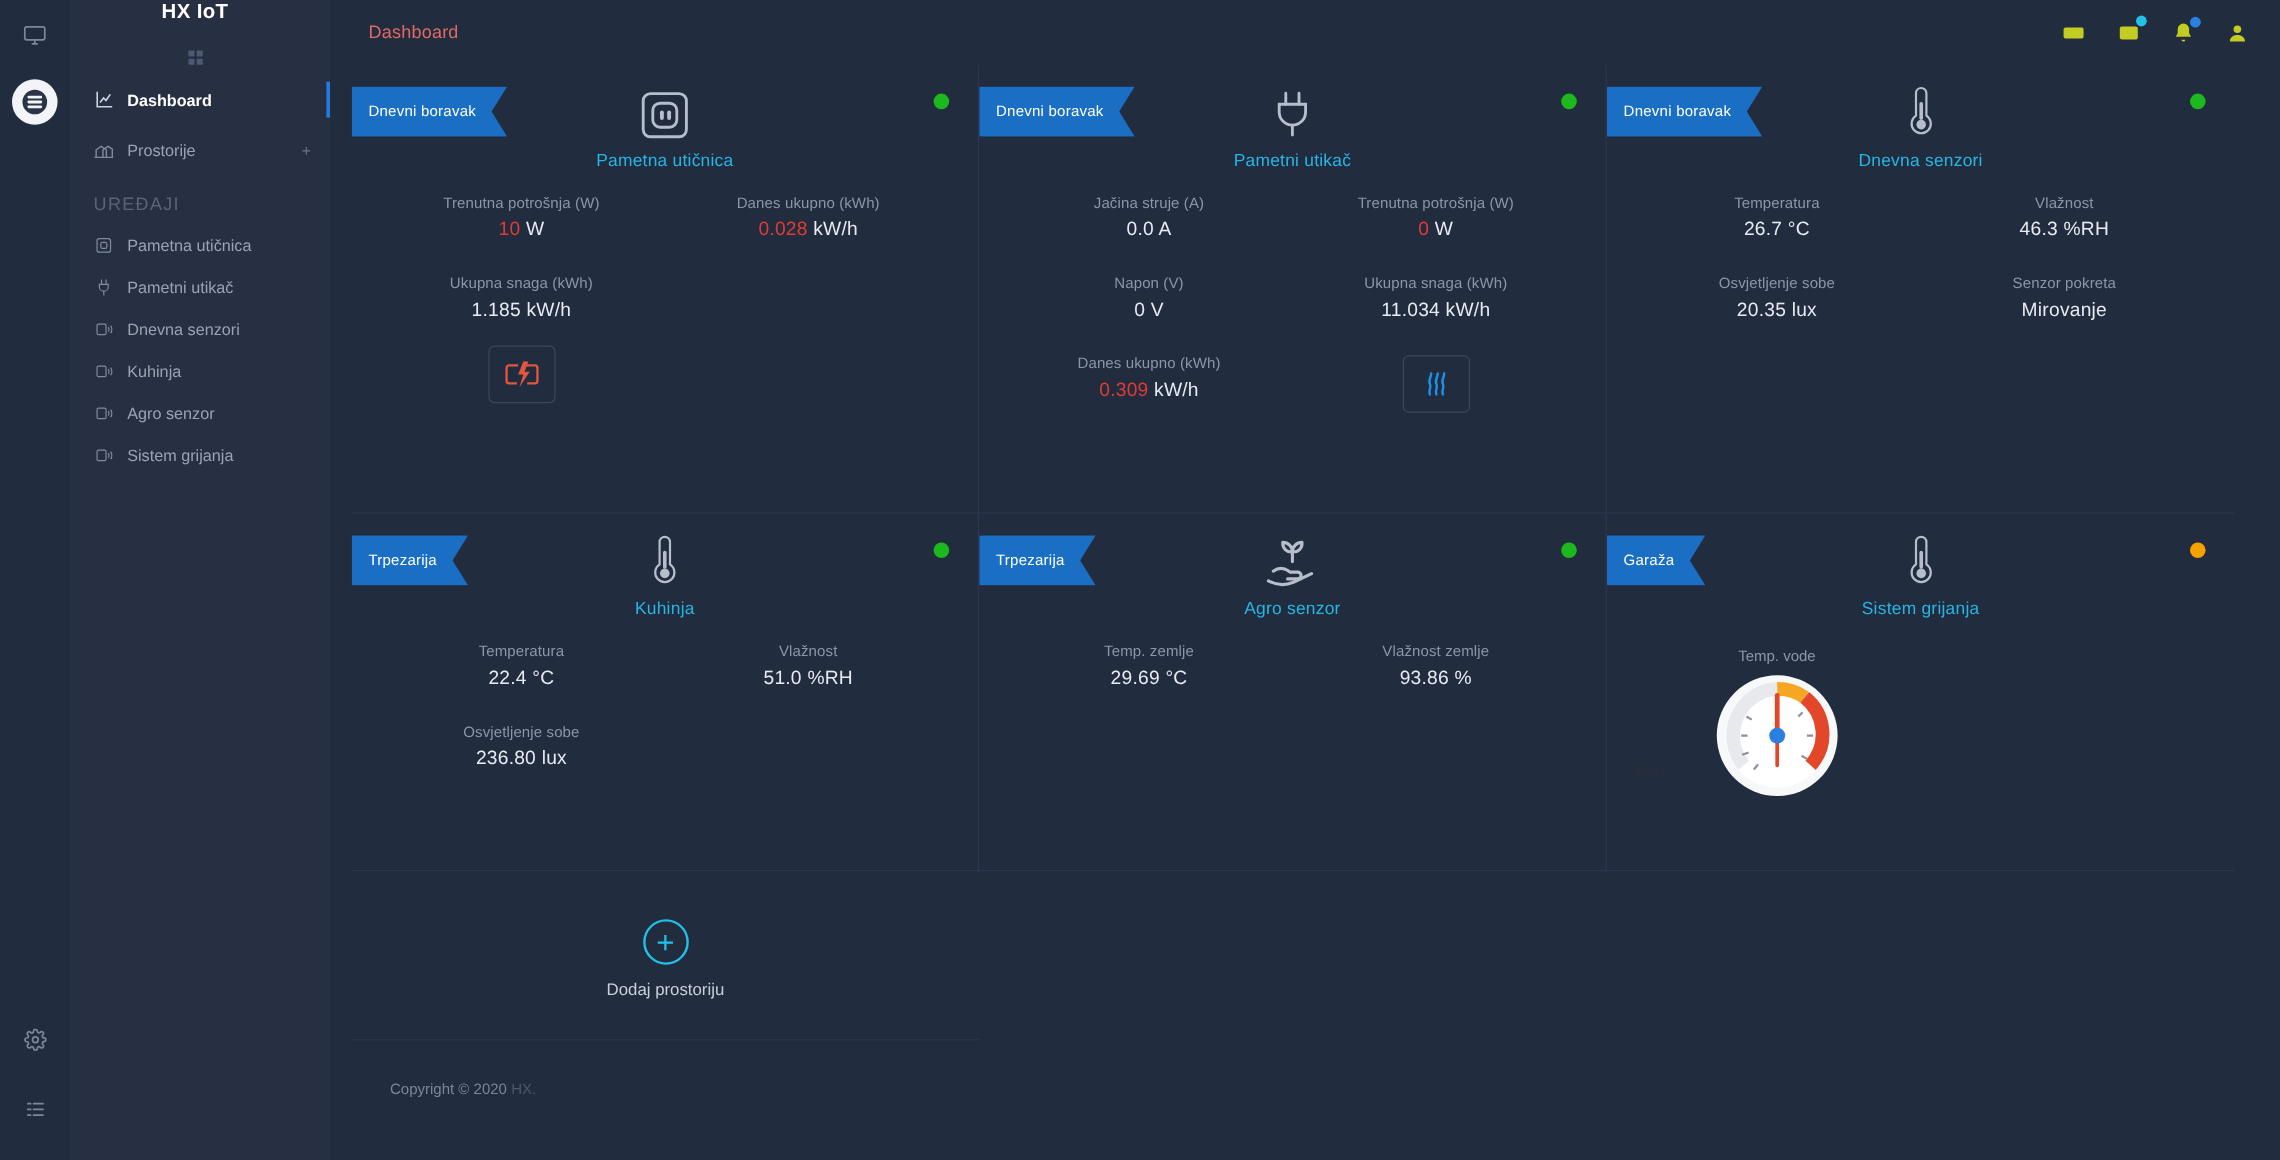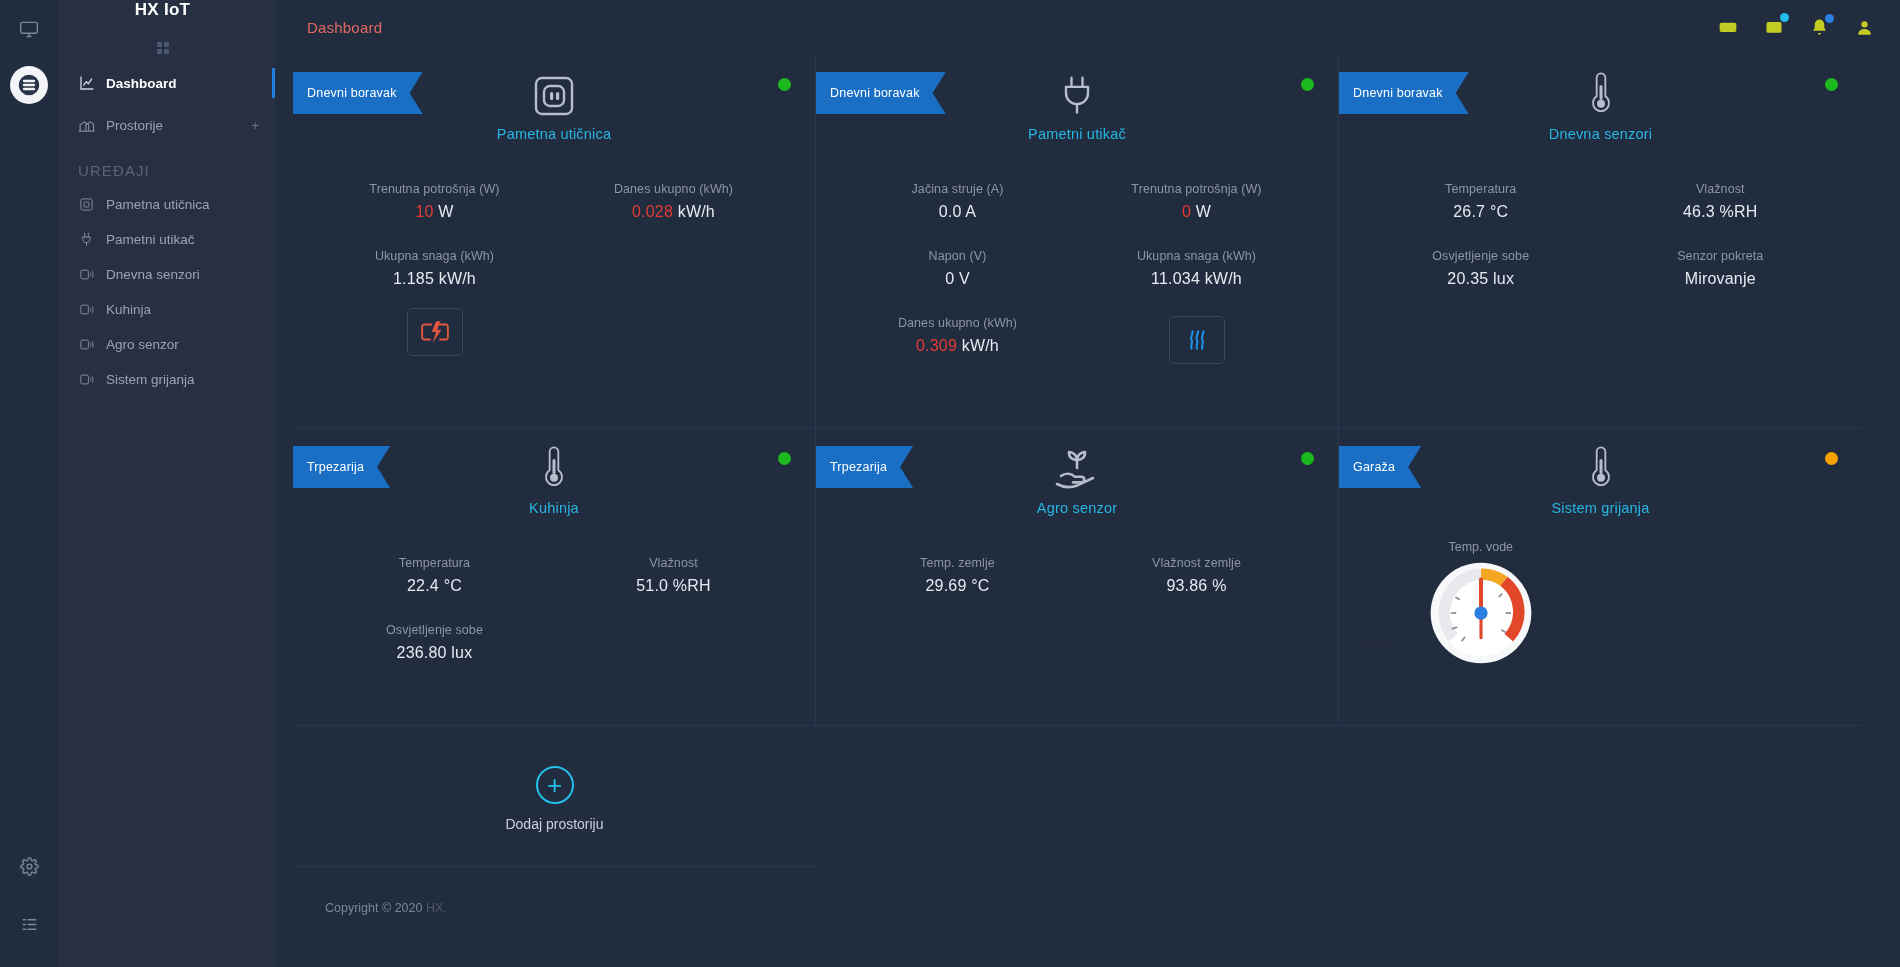--- a/index.html
+++ b/index.html
@@ -93,21 +93,21 @@
     width: 13px; height: 13px; border-radius: 50%;
   }
   .dev-head {
     display: flex; flex-direction: column; align-items: center;
     padding-top: 12px;
   }
   .dev-icon { color: #b6bdcb; height: 54px; display: flex; align-items: flex-end; justify-content: center; }
   .dev-name { color: #27b6e3; font-size: 14.5px; margin-top: 6px; letter-spacing: .2px; }
 
   .metrics {
-    display: flex; flex-wrap: wrap; margin-top: 40px; padding: 0 22px;
+    display: flex; flex-wrap: wrap; margin-top: 20px; padding: 0 22px;
   }
   .metric { width: 50%; text-align: center; margin-bottom: 28px; }
   .m-label { color: #8d96a8; font-size: 12.5px; margin-bottom: 7px; letter-spacing: .1px; }
   .m-value { color: #e7eaf0; font-size: 16px; letter-spacing: .2px; }
   .m-value .hl { color: #e23b33; }
 
   .act-row { display: flex; padding: 0 22px; margin-top: -8px; }
   .act-cell { width: 50%; display: flex; justify-content: center; }
   .act-btn {
     width: 56px; height: 48px; border: 1px solid #3b4661; border-radius: 5px;

